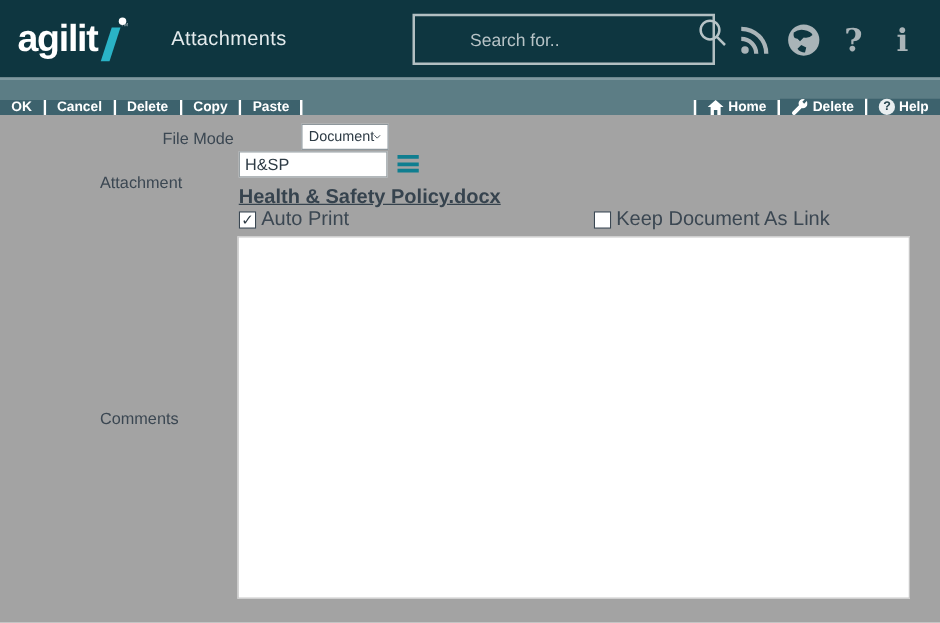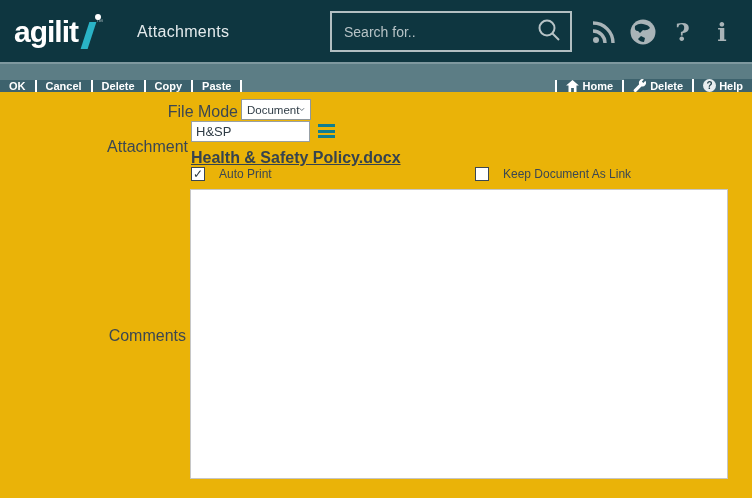--- a/index.html
+++ b/index.html
@@ -1,57 +1,57 @@
 <!DOCTYPE html>
 <html><head>
 <meta charset="utf-8">
 <style>
   * { margin:0; padding:0; box-sizing:border-box; }
   body { background:#fff; font-family:"Liberation Sans", sans-serif; }
-  .page { position:relative; width:752px; height:498px; background:#eab308; overflow:hidden; }
+  .page { position:relative; width:752px; height:498px; background:#a3a3a3; overflow:hidden; }
 
   
   .header { position:absolute; left:0; top:0; width:752px; height:62px; background:#0e3640; }
   .logo { position:absolute; left:14px; top:10px; height:44px; display:flex; align-items:center; }
   .logo-text { color:#ffffff; font-size:30px; font-weight:700; letter-spacing:-1px; line-height:40px; }
   .logo-slash { position:relative; display:inline-block; width:7px; height:27px; background:#2ab3c6; transform:skewX(-18deg); margin-left:7px; margin-top:6px; }
   .logo-dot { position:absolute; left:4px; top:-8px; width:6px; height:6px; border-radius:50%; background:#ffffff; transform:skewX(18deg); }
   .logo-tm { color:#9fb0b5; font-size:7px; margin-left:4px; margin-top:-22px; }
   .page-title { position:absolute; left:137px; top:23px; color:#e4ebed; font-size:16px; letter-spacing:0.3px; }
-  .searchbox { position:absolute; left:330px; top:11px; width:242px; height:41px; border:2px solid #b2bfc2; display:flex; align-items:center; }
+  .searchbox { position:absolute; left:330px; top:11px; width:242px; height:41px; border:2px solid #b2bfc2; display:flex; align-items:flex-start;padding-left:32px; }
   .searchbox input { flex:1; height:100%; background:transparent; border:none; outline:none; color:#c0cdd0; font-size:14px; padding-left:12px; font-family:"Liberation Sans", sans-serif; }
   .searchbox input::placeholder { color:#b7c3c6; opacity:1; }
   .search-glyph { margin-right:8px; }
   .header-icons { position:absolute; left:588px; top:15px; width:150px; height:34px; display:flex; align-items:center; justify-content:space-between; }
   .hicon { display:flex; align-items:center; justify-content:center; width:32px; height:32px; }
   .q-glyph { color:#a9b4b8; font-size:25px; font-weight:700; font-family:"DejaVu Serif", serif; }
   .i-glyph { color:#a9b4b8; font-size:25px; font-weight:700; font-family:"DejaVu Serif", serif; }
 
   
   .toolbar { position:absolute; left:0; top:62px; width:752px; height:30px; background:#5c7d85; border-top:2px solid #7e989f; display:flex; align-items:flex-end; }
   .tbtn { background:#3d626d; color:#ffffff; font-size:11px; font-weight:700; display:flex; align-items:center; justify-content:center; padding:0 9px; border-right:2px solid #ffffff; cursor:default; white-space:nowrap; }
   .tbtn .ticon { margin-right:4px; display:flex; align-items:center; }
   .toolbar .spacer { flex:1; }
   .tbtn.right-first { border-left:2px solid #ffffff; }
   .tbtn.last { border-right:none; }
   .help-circle { width:13px; height:13px; border-radius:50%; background:#e9eef0; color:#27454e; font-size:10px; font-weight:700; display:flex; align-items:center; justify-content:center; margin-right:3px; }
 
   
-  .form-label { position:absolute; color:#3b4752; font-size:16px; text-align:right; }
+  .form-label { position:absolute; color:#3b4752; font-size:13px; text-align:left; }
   .select-box { position:absolute; left:241px; top:99px; width:70px; height:21px; border:1px solid #8e979c; background:#ffffff; display:flex; align-items:center; justify-content:space-between; padding:0 5px 0 5px; cursor:default; }
   .select-box .sel-val { color:#2e3b45; font-size:11.5px;text-align:center; }
   .text-input { position:absolute; left:191px; top:121px; width:119px; height:21px; border:1px solid #98a0a4; color:#2e3b45; font-size:13px; padding:0 4px; font-family:"Liberation Sans", sans-serif; outline:none; }
   .hamburger { position:absolute; left:318px; top:124px; width:17px; height:14px; display:flex; flex-direction:column; justify-content:space-between; cursor:pointer; }
   .hamburger .bar { height:3px; background:#0f7e90; }
   .doc-link { position:absolute; left:191px; top:149px; color:#36434e; font-size:16px; font-weight:700; text-decoration:underline; cursor:pointer; }
   .check-row { position:absolute; top:167px; display:flex; align-items:center; }
   .checkbox { width:14px; height:14px; border:1.5px solid #3b4752; background:#ffffff; display:flex; align-items:center; justify-content:center; font-size:12px; color:#2e3b45; line-height:1; cursor:pointer; }
   .checkbox .mark { visibility:hidden; margin-top:-1px; }
   .checkbox.checked .mark { visibility:visible; }
-  .check-label { margin-left:14px; color:#3b4752; font-size:12px; }
+  .check-label { margin-left:4px; color:#3b4752; font-size:16px; }
   .comments-area { position:absolute; left:190px; top:189px; width:538px; height:290px; border:1px solid #c6c6c6; resize:none; outline:none; font-family:"Liberation Sans", sans-serif; font-size:12px; color:#2e3b45; padding:4px; }
 </style>
 </head>
 <body>
 
 <div class="page">
 
   <div class="header">
     <div class="logo">
       <span class="logo-text">agilit</span>

